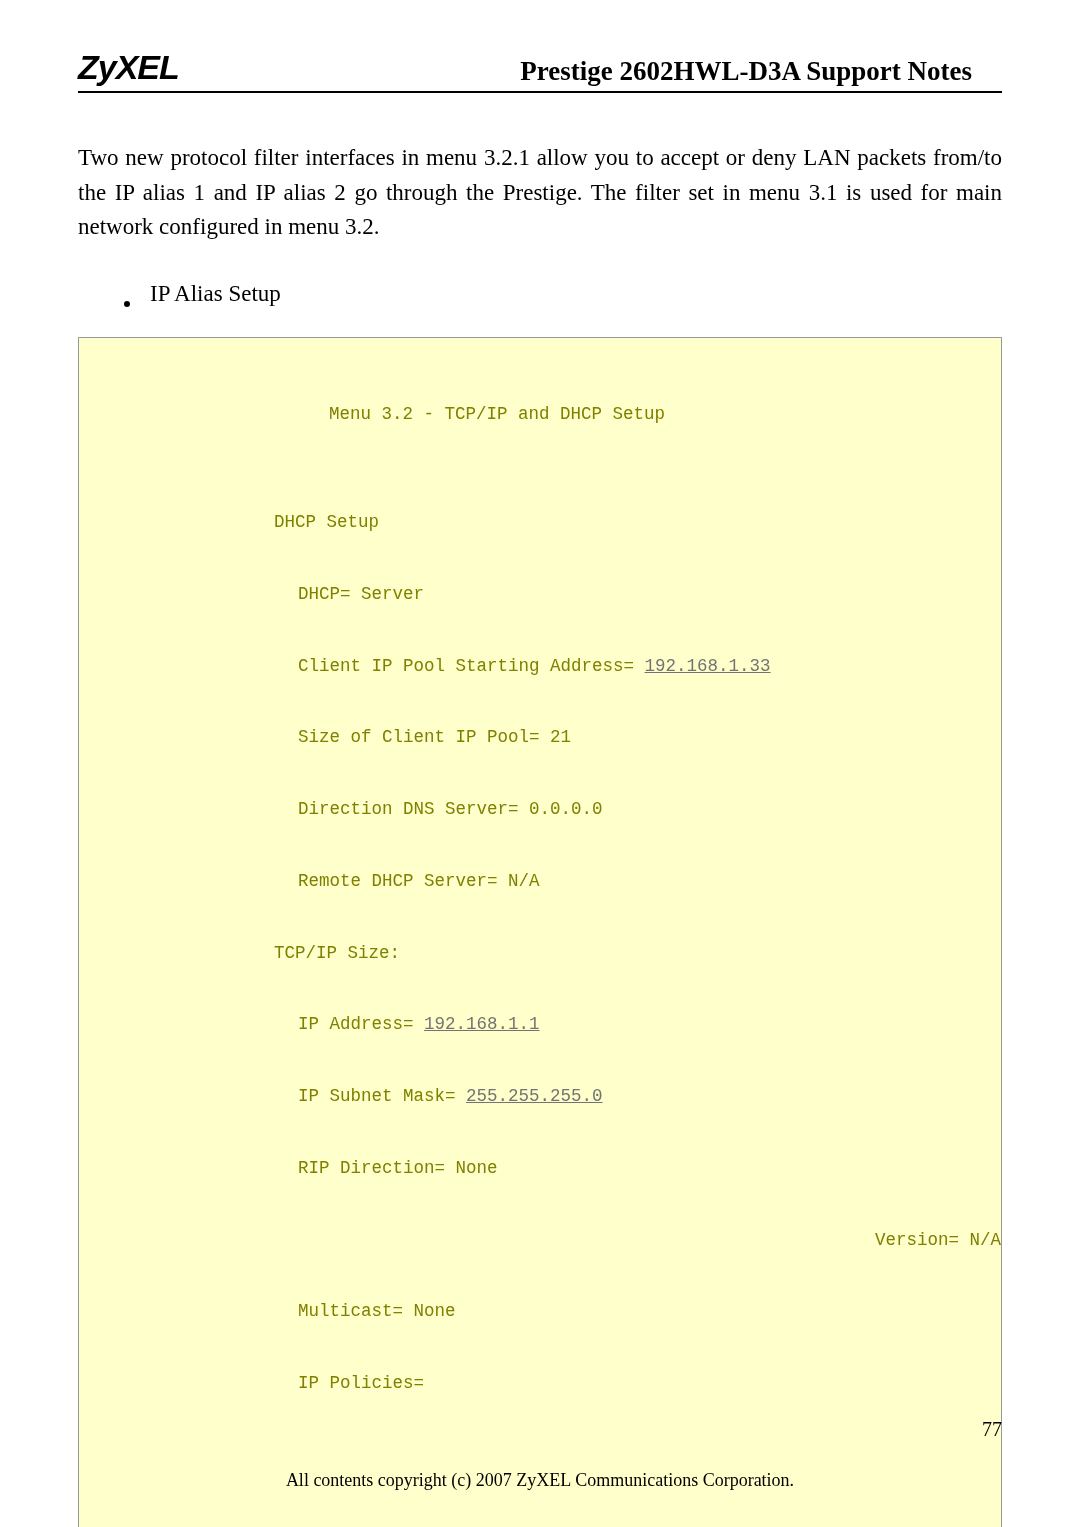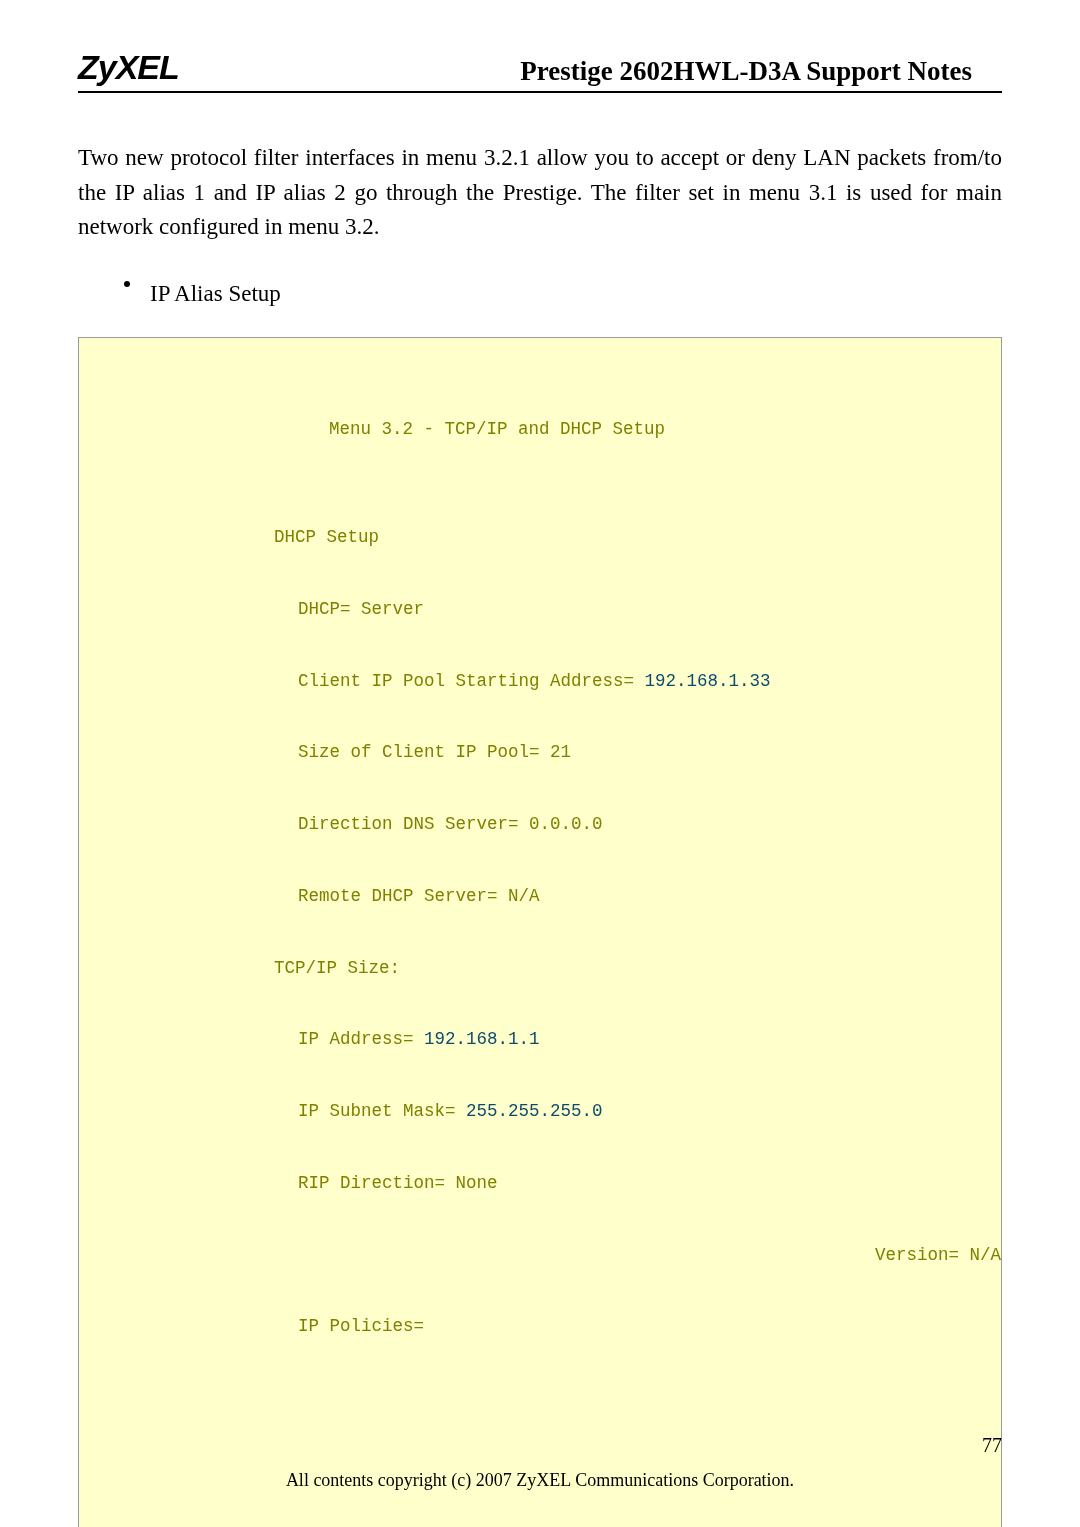--- a/index.html
+++ b/index.html
@@ -42,21 +42,21 @@
 
   .body-para {
     font-size: 23px;
     line-height: 1.5;
     text-align: justify;
     margin-bottom: 30px;
   }
 
   .bullet-row {
     display: flex;
-    align-items: flex-start;
+    align-items: flex-end;
     margin-left: 46px;
     margin-bottom: 30px;
     margin-top: 36px;
   }
   .bullet-dot {
     width: 6px;
     height: 6px;
     background: #000;
     border-radius: 50%;
     margin-right: 20px;
@@ -67,37 +67,37 @@
     border: 1.5px solid #999;
     background: #feffca;
     font-family: "Courier New", monospace;
     color: #808000;
     font-size: 17.5px;
     line-height: 2.05;
     padding: 24px 0 4px 0;
     margin-bottom: 60px;
     white-space: pre;
   }
-  .t-blue { color: #0c4a6e; }
-  .t-indent1 { padding-left: 250px; display:inline-block;margin-top:15px;}
+  .t-blue { color: #737373; text-decoration: underline; }
+  .t-indent1 { padding-left: 250px; display:inline-block;}
   .t-indent2 { padding-left: 195px; }
   .t-indent3 { padding-left: 219px; }
   .t-indent4 { padding-left: 240px; text-align: right; }
 
   .footer {
     position: absolute;
     bottom: 36px;
     left: 0;
     width: 100%;
     text-align: center;
     font-size: 18px;
   }
   .page-num {
     position: absolute;
-    bottom: 70px;
+    bottom: 86px;
     right: 78px;
     font-size: 20px;
   }
 </style>
 </head>
 <body>
 
 <div class="page">
 
   <div class="header-row">
@@ -120,20 +120,21 @@
 <div class="t-indent3">DHCP= Server</div>
 <div class="t-indent3"><span>Client IP Pool Starting Address= </span><span class="t-blue">192.168.1.33</span></div>
 <div class="t-indent3">Size of Client IP Pool= 21</div>
 <div class="t-indent3">Direction DNS Server= 0.0.0.0</div>
 <div class="t-indent3">Remote DHCP Server= N/A</div>
 <div class="t-indent2">TCP/IP Size:</div>
 <div class="t-indent3"><span>IP Address= </span><span class="t-blue">192.168.1.1</span></div>
 <div class="t-indent3"><span>IP Subnet Mask= </span><span class="t-blue">255.255.255.0</span></div>
 <div class="t-indent3">RIP Direction= None</div>
 <div class="t-indent4">Version= N/A</div>
+<div class="t-indent3">Multicast= None</div>
 <div class="t-indent3">IP Policies=</div>
 
 
 
   </div>
 
 </div>
 
 <div class="page-num">77</div>
 <div class="footer">All contents copyright (c) 2007 ZyXEL Communications Corporation.</div>

